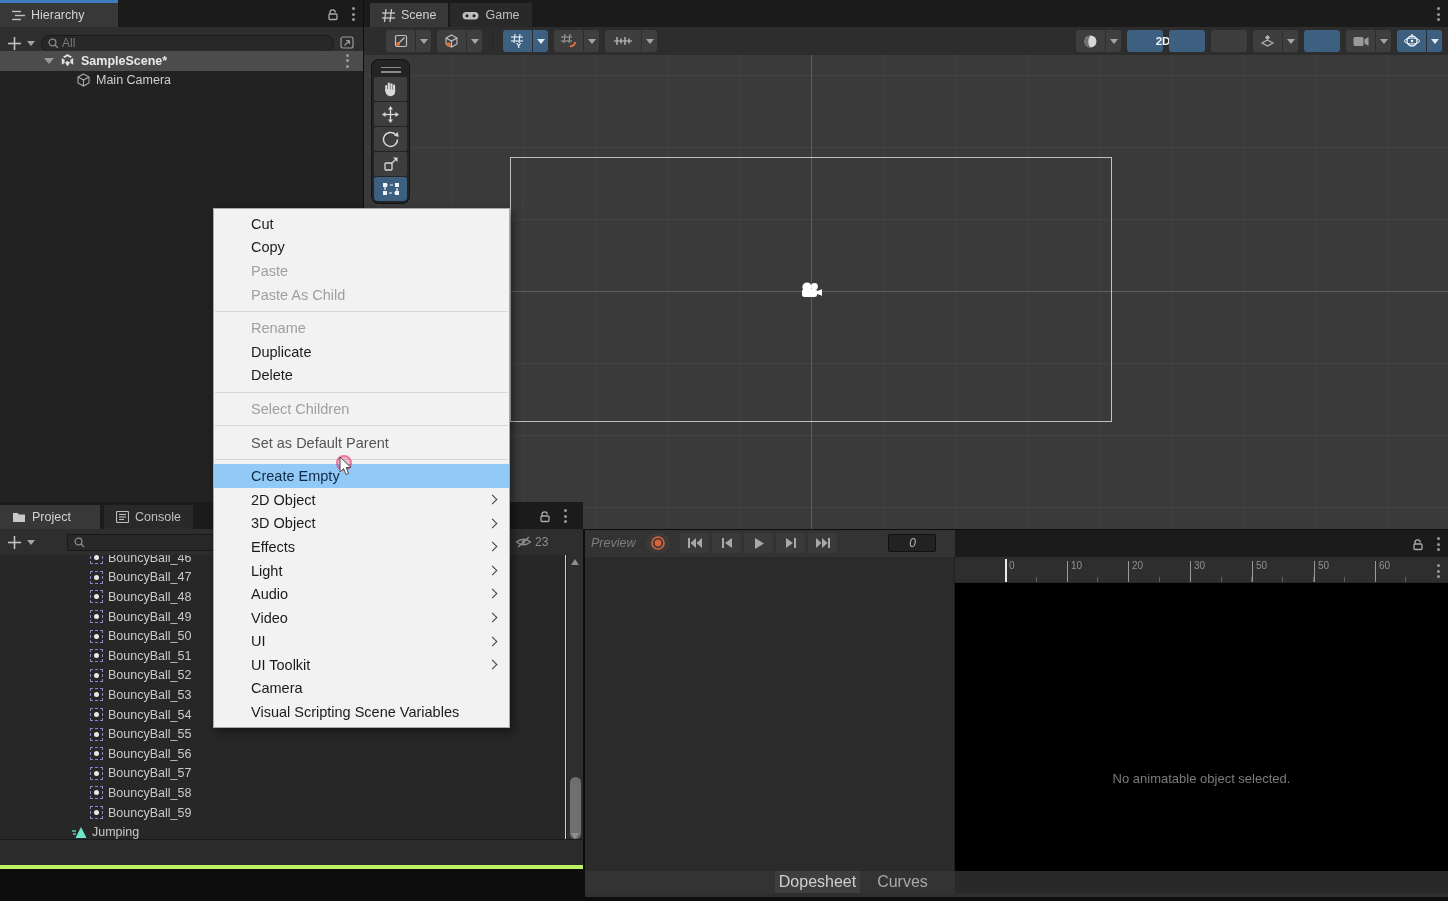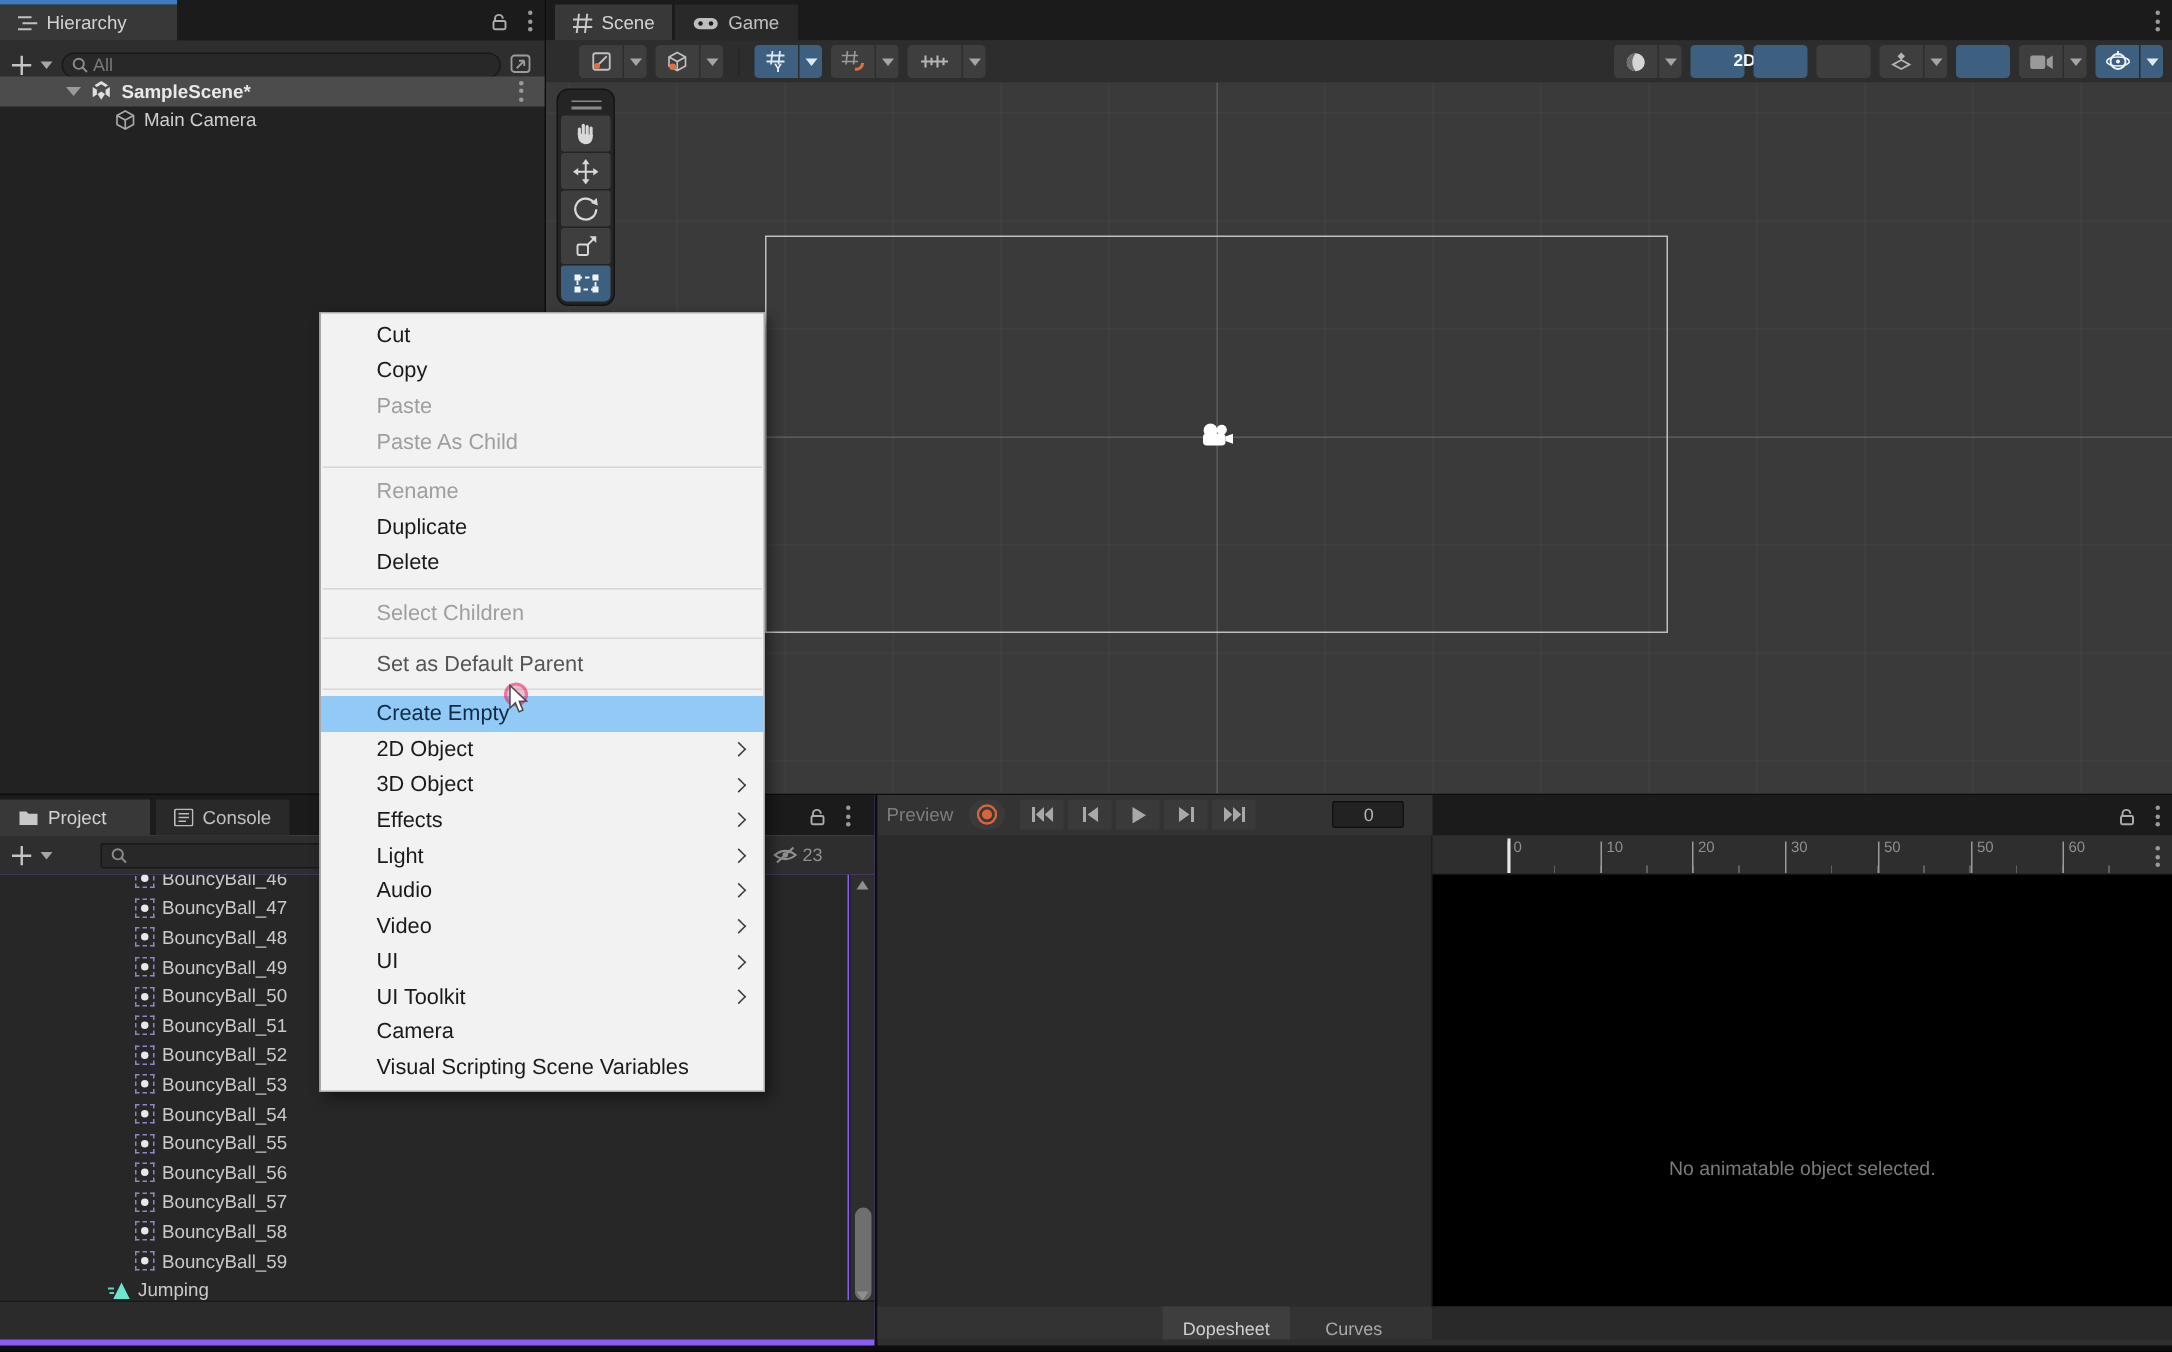--- a/index.html
+++ b/index.html
@@ -61,21 +61,21 @@
   .toolstrip { position:absolute; left:8px; top:5px; width:37px; background:#242424; border-radius:7px;
                padding:2px; z-index:5; box-shadow:0 0 0 1px #141414; }
   .toolstrip .handle { height:15px; display:flex; flex-direction:column; justify-content:center; gap:3px; align-items:center; }
   .toolstrip .handle i { width:20px; height:1.5px; background:#8a8a8a; }
   .tool { width:33px; height:24px; background:#3e3e3e; margin-bottom:1px; border-radius:2px;
           display:flex; align-items:center; justify-content:center; cursor:pointer; }
   .tool:first-of-type { border-radius:4px 4px 2px 2px; }
   .tool:last-of-type { border-radius:2px 2px 4px 4px; margin-bottom:0; }
 
   
-  .project { position:absolute; left:0; top:530px; width:583px; height:367px; background:#8b5cf6; }
+  .project { position:absolute; left:0; top:502px; width:583px; height:367px; background:#bef264; }
   .project .toolbar { position:absolute; left:0; top:27px; right:0; height:26px; background:#2e2e2e;
                       display:flex; align-items:center; padding:0 8px; gap:6px; }
   .project .searchbox { width:418px; height:17px; border-radius:2px; }
   .plist { position:absolute; left:0; top:53px; width:565px; height:288px; overflow:hidden; background:#272727; }
   .plist-inner { margin-top:-7px;padding-left:12px; }
   .prow { height:19.6px; display:flex; align-items:center; font-size:12.5px; color:#c9c9c9; }
   .prow .sprite-ico { margin-left:78px; }
   .prow.clip .clip-ico { margin-left:60px; }
   .prow span { margin-left:5px; }
   .sprite-ico { width:13px; height:13px; border:1px dashed #8d86c9; position:relative; flex:none;}
@@ -86,39 +86,39 @@
            border-right:4.5px solid transparent; border-bottom:6px solid #8f8f8f; }
   .sb-down { position:absolute; bottom:4px; left:4px; width:0; height:0; border-left:4.5px solid transparent;
            border-right:4.5px solid transparent; border-top:6px solid #8f8f8f; }
   .sb-thumb { position:absolute; left:3px; width:11px; top:222px; height:62px; border-radius:6px; background:#6f6f6f; }
   .pfooter { position:absolute; left:0; bottom:4px; right:0; height:26px; background:#2b2b2b; border-top:1px solid #1a1a1a; }
 
   
   .animation { position:absolute; left:585px; top:530px; width:863px; height:367px; background:#2f2f2f; }
   .anim-left { position:absolute; left:0; top:27px; width:370px; bottom:4px; background:#2b2b2b; border-right:1px solid #1f1f1f; }
   .controlbar { position:absolute; left:0; top:0; width:370px; height:26px; background:#333;
-                display:flex; align-items:center; padding:0 6px; gap:3px; }
+                display:flex; align-items:center; padding:0 6px; gap:3px;font-style:italic; }
   .abtn { width:29px; height:20px; background:#3a3a3a; border-radius:2px; display:flex; align-items:center; justify-content:center; cursor:pointer;}
   .field { background:#222; border:1px solid #111; border-radius:2px; color:#b5b5b5; font-size:12px;
            display:flex; align-items:center; padding:0 6px; height:18px; }
   .samplesbar { position:absolute; left:0; top:26px; width:370px; height:24px; background:#333;
                 display:flex; align-items:center; justify-content:flex-end; padding-right:6px; gap:3px;}
   .ruler { position:absolute; left:370px; top:27px; right:0; height:26px; background:#2e2e2e; border-bottom:1px solid #262626;}
   .tick { position:absolute; top:3px; bottom:0; }
   .tick::before { content:""; position:absolute; left:0; top:1px; bottom:0; width:1px; background:#9a9a9a; }
   .tick span { position:absolute; left:4px; top:0; font-size:10px; color:#8f8f8f; }
   .minor-ticks { position:absolute; left:50px; right:25px; bottom:0; height:5px;
      background:repeating-linear-gradient(to right, #606060 0 1px, transparent 1px 30.8px); }
   .playhead { position:absolute; left:50px; top:2px; bottom:0; width:2px; background:#e8e8e8; }
   .anim-main { position:absolute; left:370px; top:53px; right:0; bottom:26px; background:#000000; }
   .empty-msg { position:absolute; left:0; right:0; top:188px; text-align:center; color:#7b7b7b; font-size:13px; }
   .anim-bottom { position:absolute; left:0; bottom:4px; width:370px; height:22px; background:#333;
                  display:flex; justify-content:flex-end; align-items:stretch; }
-  .sheet-btn { width:85px; display:flex; align-items:flex-end; justify-content:center; color:#a8a8a8;
-               font-size:12px; cursor:pointer; }
+  .sheet-btn { width:85px; display:flex; align-items:center; justify-content:center; color:#a8a8a8;
+               font-size:16px; cursor:pointer; }
   .sheet-btn.active { background:#3e3e3e; color:#cfcfcf; }
   .anim-bottom-right { position:absolute; left:370px; bottom:4px; right:0; height:22px; background:#292929; }
 
   
   .ctxmenu { position:absolute; left:213px; top:208px; width:297px; background:#f2f2f2;
              border:1px solid #a9a9a9; box-shadow:3px 4px 9px rgba(0,0,0,0.45); z-index:50;
              padding:3px 0; }
   .mi { height:23.6px; display:flex; align-items:center; padding-left:37px; padding-right:10px;
         font-size:14.5px; color:#1b1b1b; position:relative; cursor:default; }
   .mi.disabled { color:#9f9f9f; }

